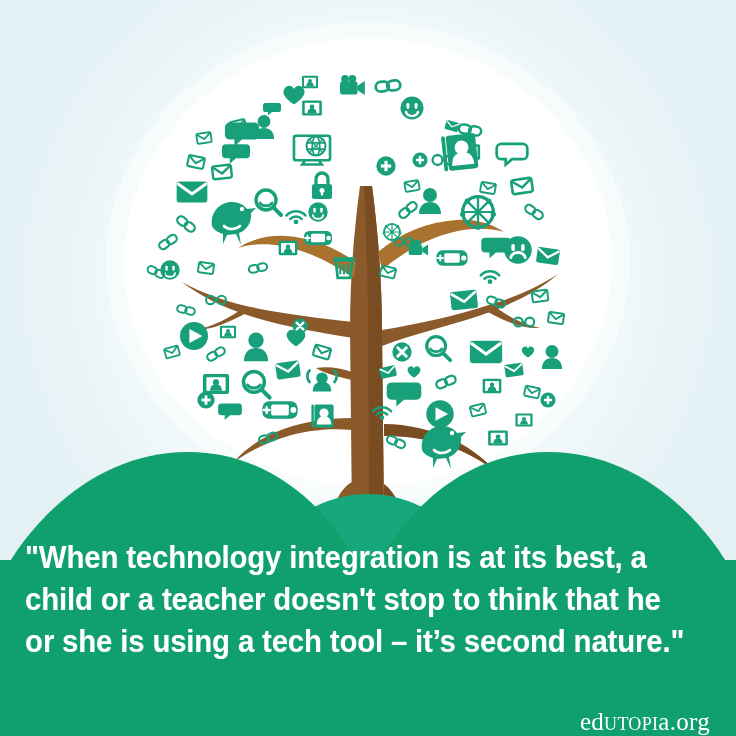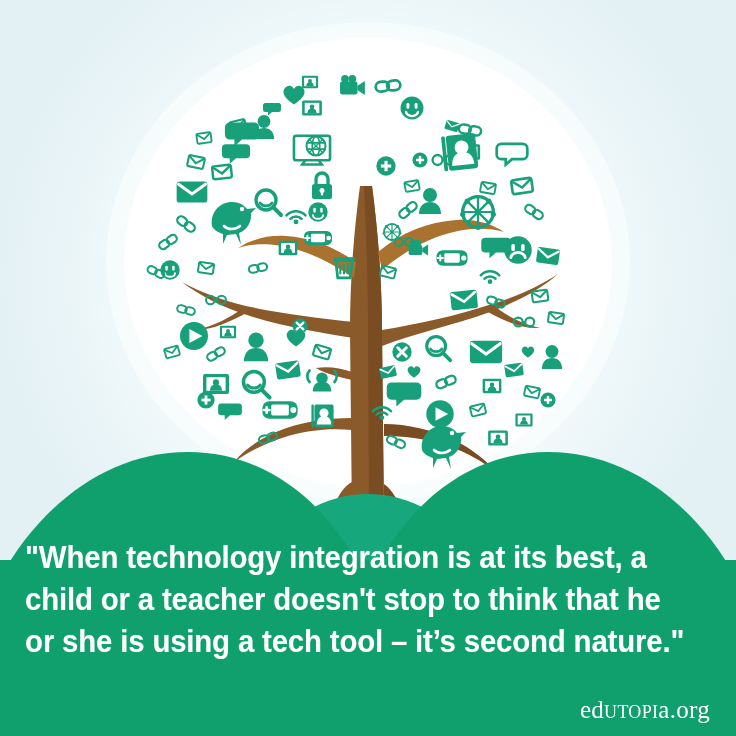--- a/index.html
+++ b/index.html
@@ -33,21 +33,21 @@
     line-height:42px;
     letter-spacing:-0.2px;
     transform:scaleX(0.965);
     transform-origin:left center;
     text-shadow:0 0 1px rgba(255,255,255,.25);
   }
   .quote .ln{display:block;white-space:nowrap;}
 
   
   .logo{
-    position:absolute;right:26px;bottom:14px;
+    position:absolute;right:26px;bottom:2px;
     color:#ffffff;
     font-family:"Liberation Serif", serif;
     font-size:25px;
     letter-spacing:.3px;
     line-height:1;
     white-space:nowrap;
   }
   .logo .sc{font-variant:small-caps;text-transform:lowercase;}
 </style>
 </head>

